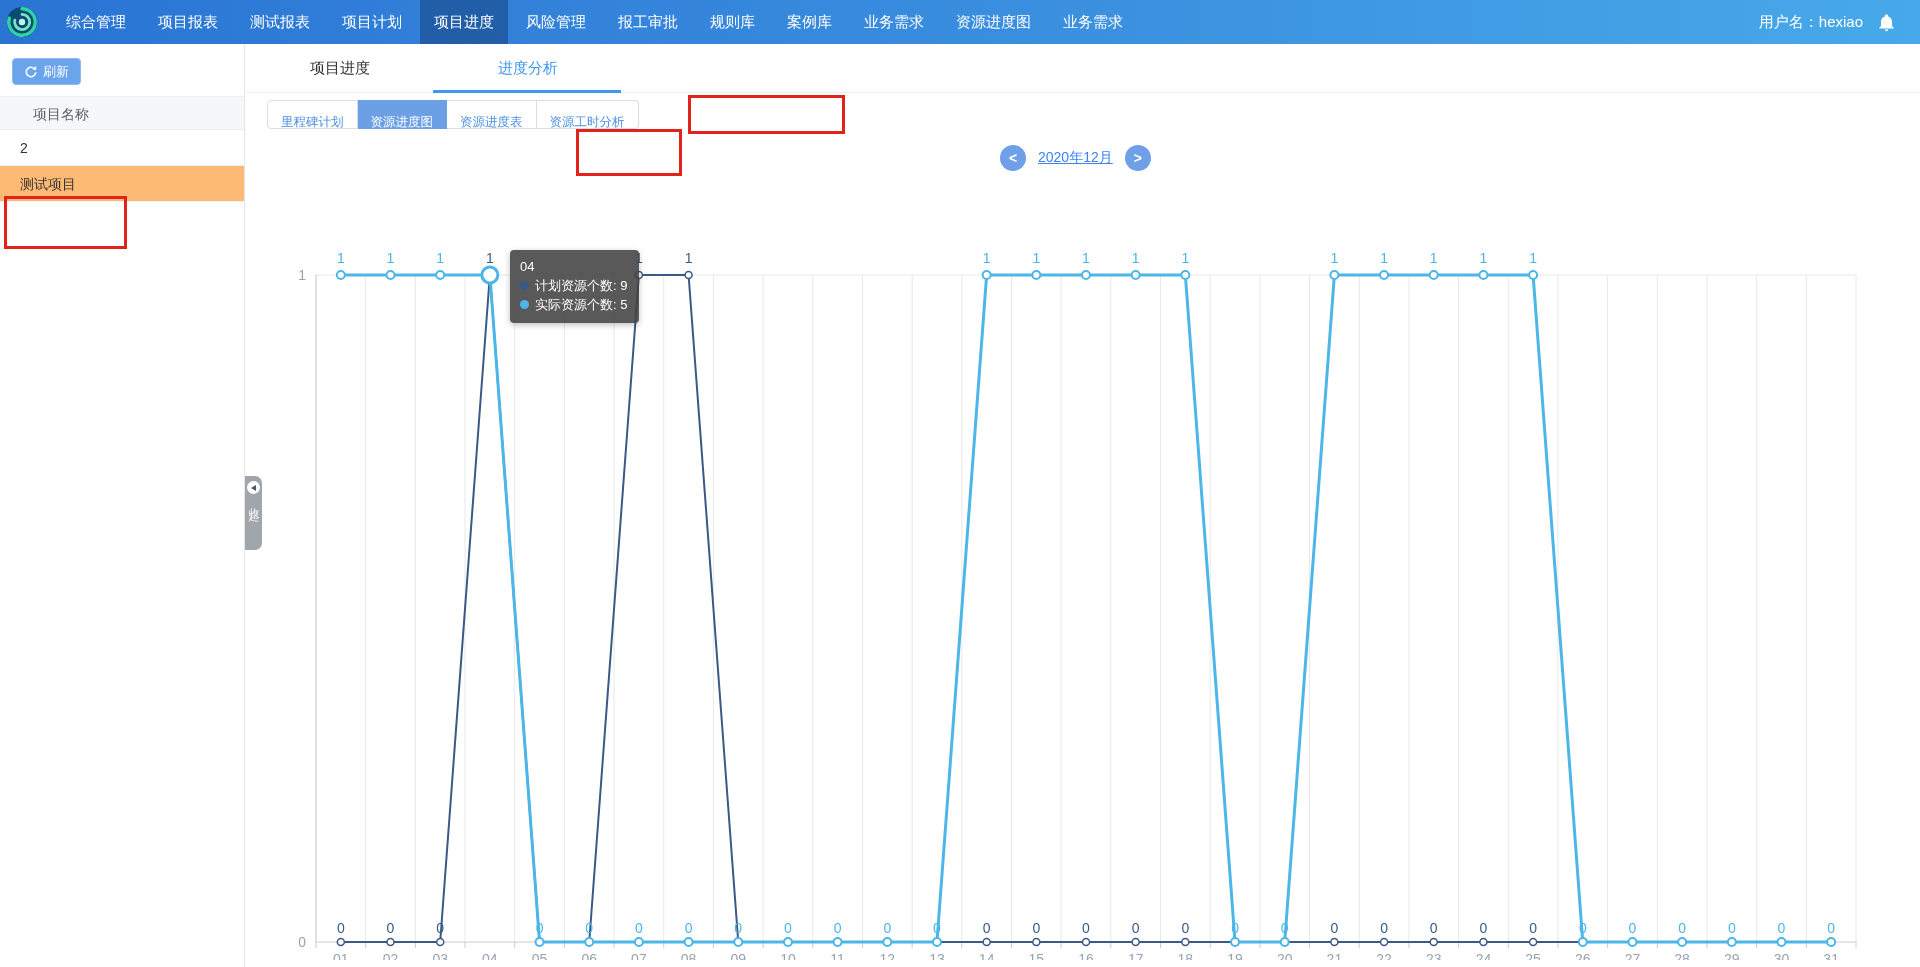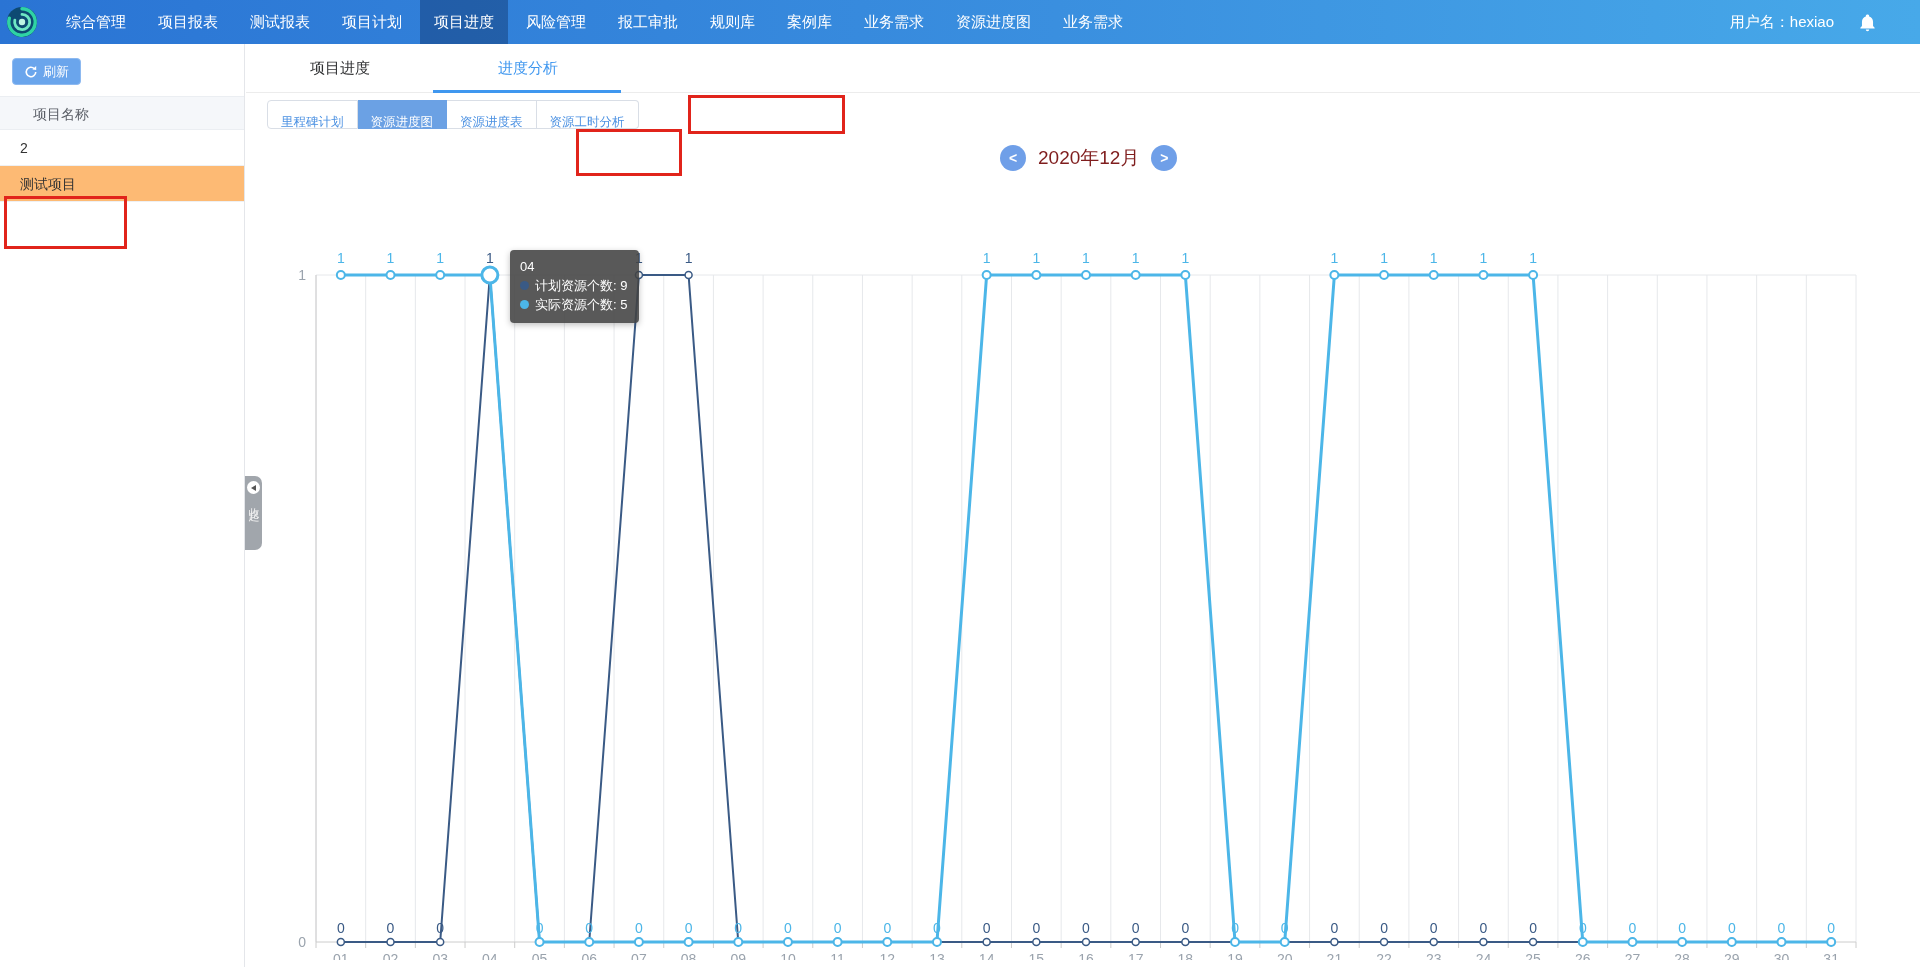--- a/index.html
+++ b/index.html
@@ -9,21 +9,21 @@
 
   
   .navbar { position:absolute; left:0; top:0; width:1920px; height:44px;
     background:linear-gradient(90deg,#2a74d4 0%,#3a8fdf 55%,#47a9e9 100%);
     display:flex; align-items:center; color:#fff; z-index:20; }
   .logo-wrap { width:44px; height:44px; display:flex; align-items:center; justify-content:center; }
   .nav-menu { display:flex; height:44px; align-items:stretch; margin-left:6px; }
   .nav-item { display:flex; align-items:center; padding:0 14px; margin:0 2px; font-size:15px;
     color:#fff; cursor:pointer; white-space:nowrap; }
   .nav-item.active { background:rgba(10,40,90,0.38); }
-  .nav-right { margin-left:auto; display:flex; align-items:center; gap:24px; padding-right:43px; }
+  .nav-right { margin-left:auto; display:flex; align-items:center; gap:14px; padding-right:24px; }
   .user-label { font-size:15px; }
 
   
   .sidebar { position:absolute; left:0; top:44px; width:245px; height:923px; background:#fff;
     border-right:1px solid #e4e6ea; }
   .refresh-btn { position:absolute; left:12px; top:14px; height:27px; padding:4px 11px;
     background:#6aa5ec; border:1px solid #8db9f0; border-radius:4px; color:#fff; font-size:13px;
     display:flex; align-items:center; gap:5px; cursor:pointer; }
   .proj-table { position:absolute; left:0; top:52px; width:244px; }
   .proj-header { height:34px; line-height:34px; padding-left:33px; font-size:14px; color:#5a5e66;
@@ -54,21 +54,21 @@
   .subtab-group { position:absolute; left:21px; top:56px; display:flex; }
   .subtab { height:29px; line-height:27px; padding:8px 13px; border:1px solid #d9dee6; font-size:12.5px;
     color:#4a90e2; background:#fff; cursor:pointer; border-left-width:0; white-space:nowrap; }
   .subtab:first-child { border-left-width:1px; border-radius:4px 0 0 4px; }
   .subtab:last-child { border-radius:0 4px 4px 0; }
   .subtab.active { background:#6ba1e4; border-color:#6ba1e4; color:#fff; }
 
   .date-nav { position:absolute; left:754px; top:101px; display:flex; align-items:center; gap:12px; }
   .date-btn { width:26px; height:26px; border-radius:50%; background:#6f9fe8; color:#fff; border:none;
     font-size:14px; font-weight:bold; display:flex; align-items:center; justify-content:center; cursor:pointer; }
-  .date-label { font-size:19px; color:#7f1d1d; }
+  .date-label { font-size:14px; color:#3b82f6;text-decoration:underline; }
 
   
   #chart-svg { position:absolute; left:34px; top:156px; }
 
   
   .chart-tooltip { position:absolute; left:264px; top:206px; min-width:108px; z-index:30;
     background:rgba(66,66,66,0.88); border-radius:4px; padding:7px 12px 9px 10px; color:#fff;
     font-size:13px; line-height:19px; pointer-events:none; box-shadow:0 2px 6px rgba(0,0,0,0.25); }
   .tt-row { display:flex; align-items:center; gap:6px; white-space:nowrap; }
   .tt-dot { width:9px; height:9px; border-radius:50%; flex:0 0 auto; }

